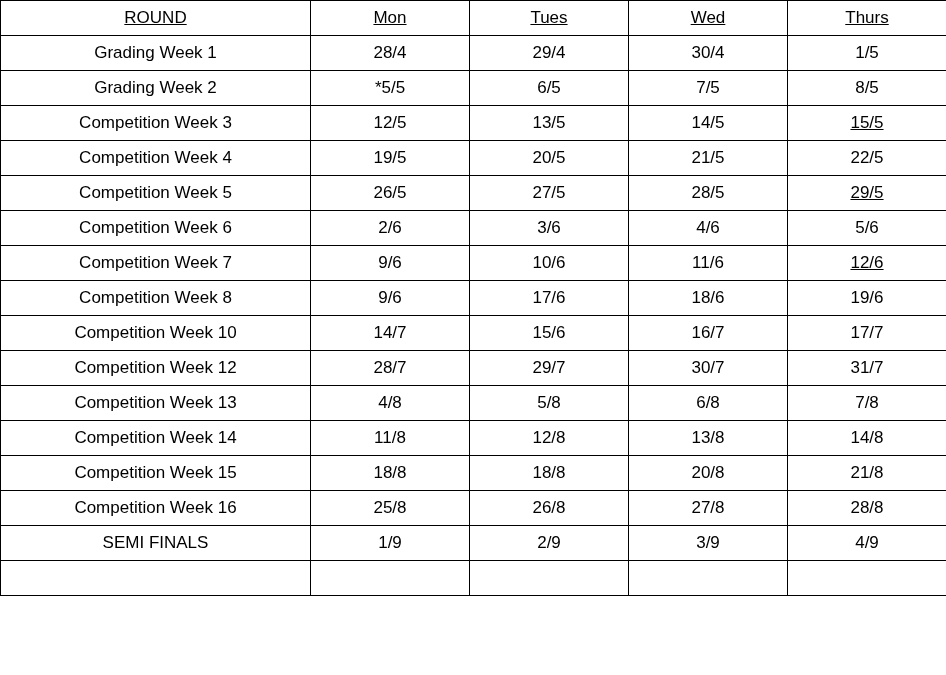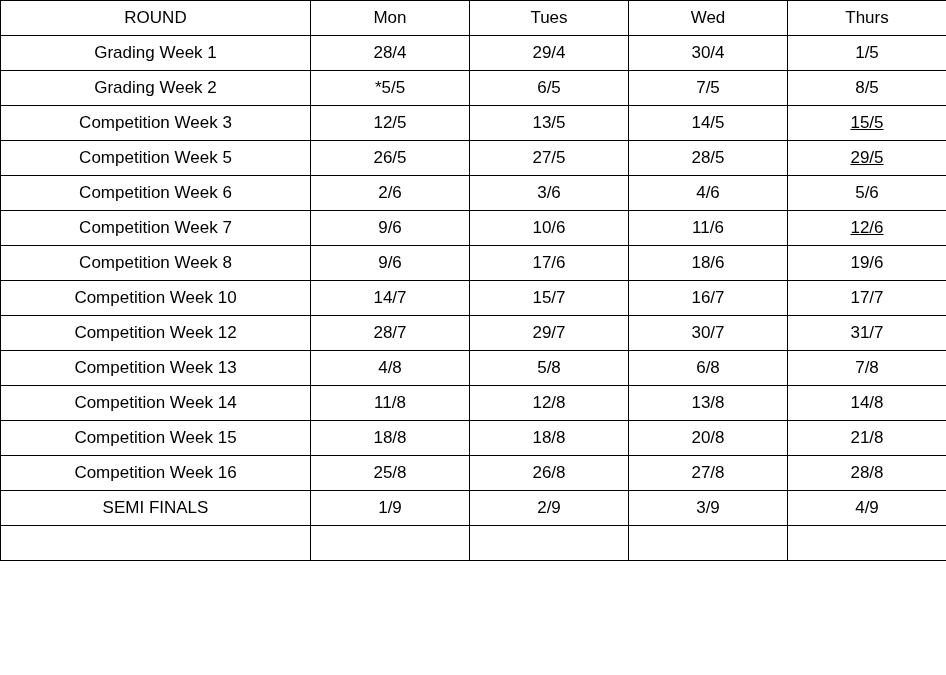--- a/index.html
+++ b/index.html
@@ -35,20 +35,21 @@
   col.c-day   { width: 159px; }
 
   
   tr.header-row th {
     background: #000000;
     color: #ffffff;
     font-weight: bold;
     font-size: 21px;
     height: 36px;
     border-color: #000000;
+    text-decoration: underline;
   }
   
   td.round-cell {
     font-weight: bold;
     font-size: 17px;
     margin-top: 40px;
   }
   
   td.date-cell {
     font-size: 17px;
@@ -121,20 +122,27 @@
         <td class="date-cell">8/5</td>
       </tr>
       <tr>
         <td class="round-cell">Competition Week 3</td>
         <td class="date-cell">12/5</td>
         <td class="date-cell">13/5</td>
         <td class="date-cell">14/5</td>
         <td class="date-cell hl-yellow">15/5</td>
       </tr>
       <tr>
+        <td class="round-cell">Competition Week 4</td>
+        <td class="date-cell">19/5</td>
+        <td class="date-cell">20/5</td>
+        <td class="date-cell">21/5</td>
+        <td class="date-cell">22/5</td>
+      </tr>
+      <tr>
         <td class="round-cell">Competition Week 5</td>
         <td class="date-cell">26/5</td>
         <td class="date-cell">27/5</td>
         <td class="date-cell">28/5</td>
         <td class="date-cell hl-yellow">29/5</td>
       </tr>
       <tr>
         <td class="round-cell">Competition Week 6</td>
         <td class="date-cell">2/6</td>
         <td class="date-cell">3/6</td>
@@ -151,21 +159,21 @@
       <tr>
         <td class="round-cell">Competition Week 8</td>
         <td class="date-cell">9/6</td>
         <td class="date-cell">17/6</td>
         <td class="date-cell">18/6</td>
         <td class="date-cell">19/6</td>
       </tr>
       <tr>
         <td class="round-cell">Competition Week 10</td>
         <td class="date-cell">14/7</td>
-        <td class="date-cell">15/7</td>
+        <td class="date-cell">15/6</td>
         <td class="date-cell">16/7</td>
         <td class="date-cell">17/7</td>
       </tr>
       <tr>
         <td class="round-cell">Competition Week 12</td>
         <td class="date-cell">28/7</td>
         <td class="date-cell">29/7</td>
         <td class="date-cell">30/7</td>
         <td class="date-cell">31/7</td>
       </tr>

